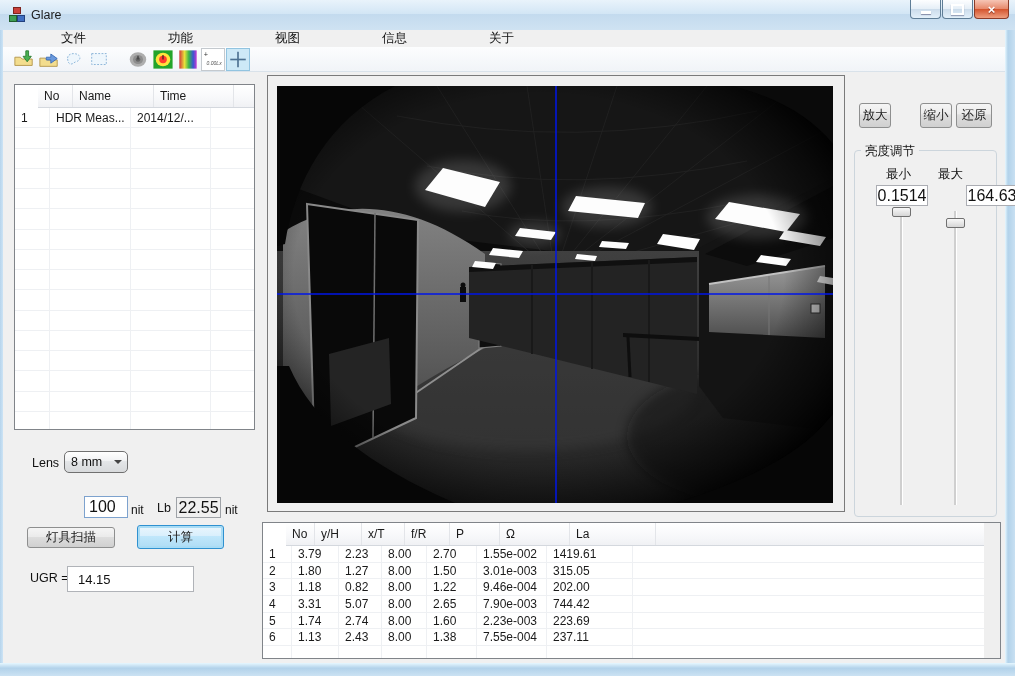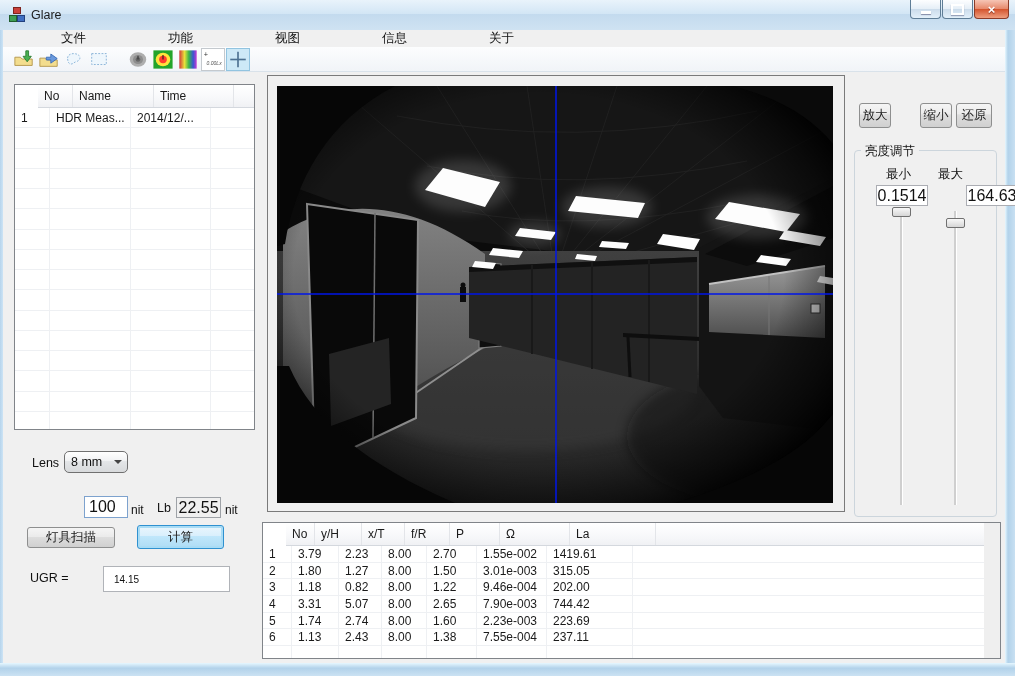--- a/index.html
+++ b/index.html
@@ -302,21 +302,21 @@
   <span class="label" style="left:157px;top:501px;">Lb</span>
   <div class="tbox" style="position:absolute;left:176px;top:497px;width:45px;height:21px;background:#f0f0f0;border-color:#9ea2a7;justify-content:center;">
     <span>22.55</span>
   </div>
   <span class="label" style="left:225px;top:503px;font-size:12px;">nit</span>
 
   <div class="btn" style="position:absolute;left:27px;top:527px;width:88px;height:21px;">灯具扫描</div>
   <div class="btn default" style="position:absolute;left:137px;top:525px;width:87px;height:24px;">计算</div>
 
   <span class="label" style="left:30px;top:571px;">UGR =</span>
-  <div class="tbox" style="position:absolute;left:67px;top:566px;width:127px;height:26px;border-color:#b0b3b8;padding-left:10px;font-size:10px;margin-left:36px;">
+  <div class="tbox" style="position:absolute;left:67px;top:566px;width:127px;height:26px;border-color:#b0b3b8;padding-left:10px;font-size:13px;">
     <span>14.15</span>
   </div>
 
   <div id="viewer">
     <svg id="photo" viewBox="0 0 556 417">
       <defs>
         <linearGradient id="wallG" x1="0" y1="0" x2="0" y2="1">
           <stop offset="0" stop-color="#828282"></stop>
             <stop offset="0.55" stop-color="#5c5c5c"></stop>
             <stop offset="1" stop-color="#383838"></stop>

